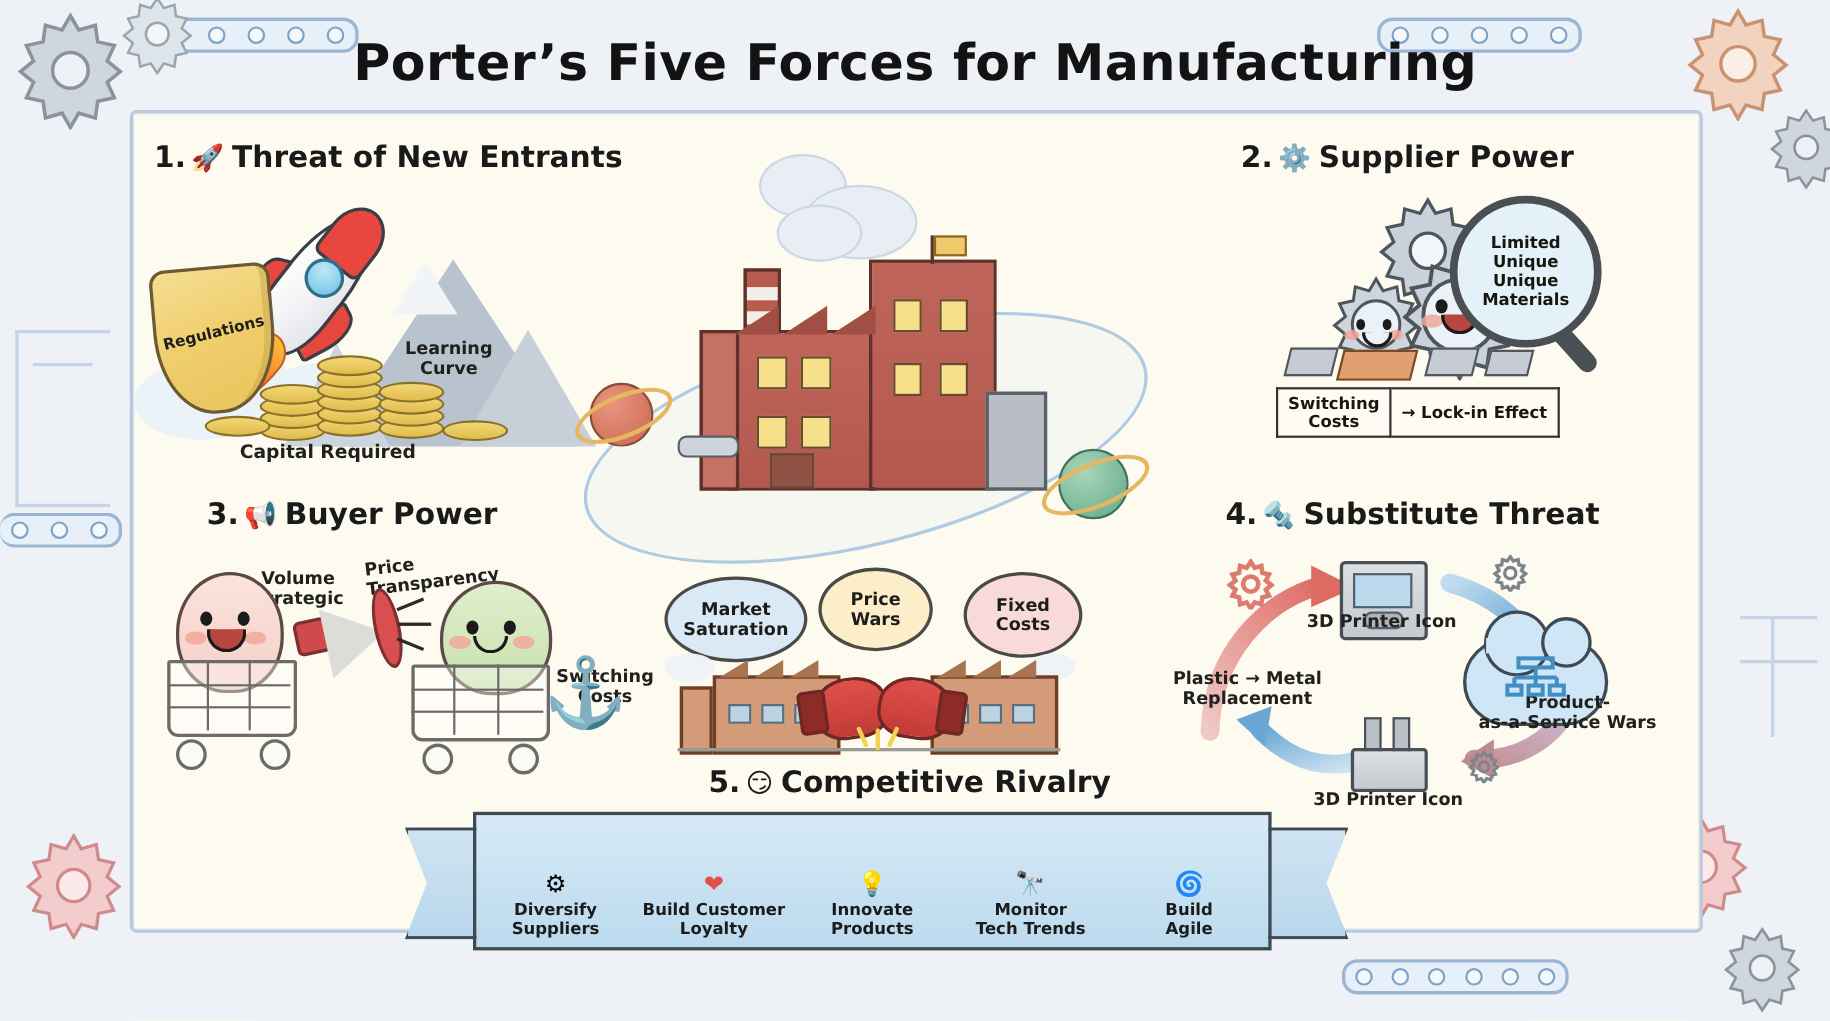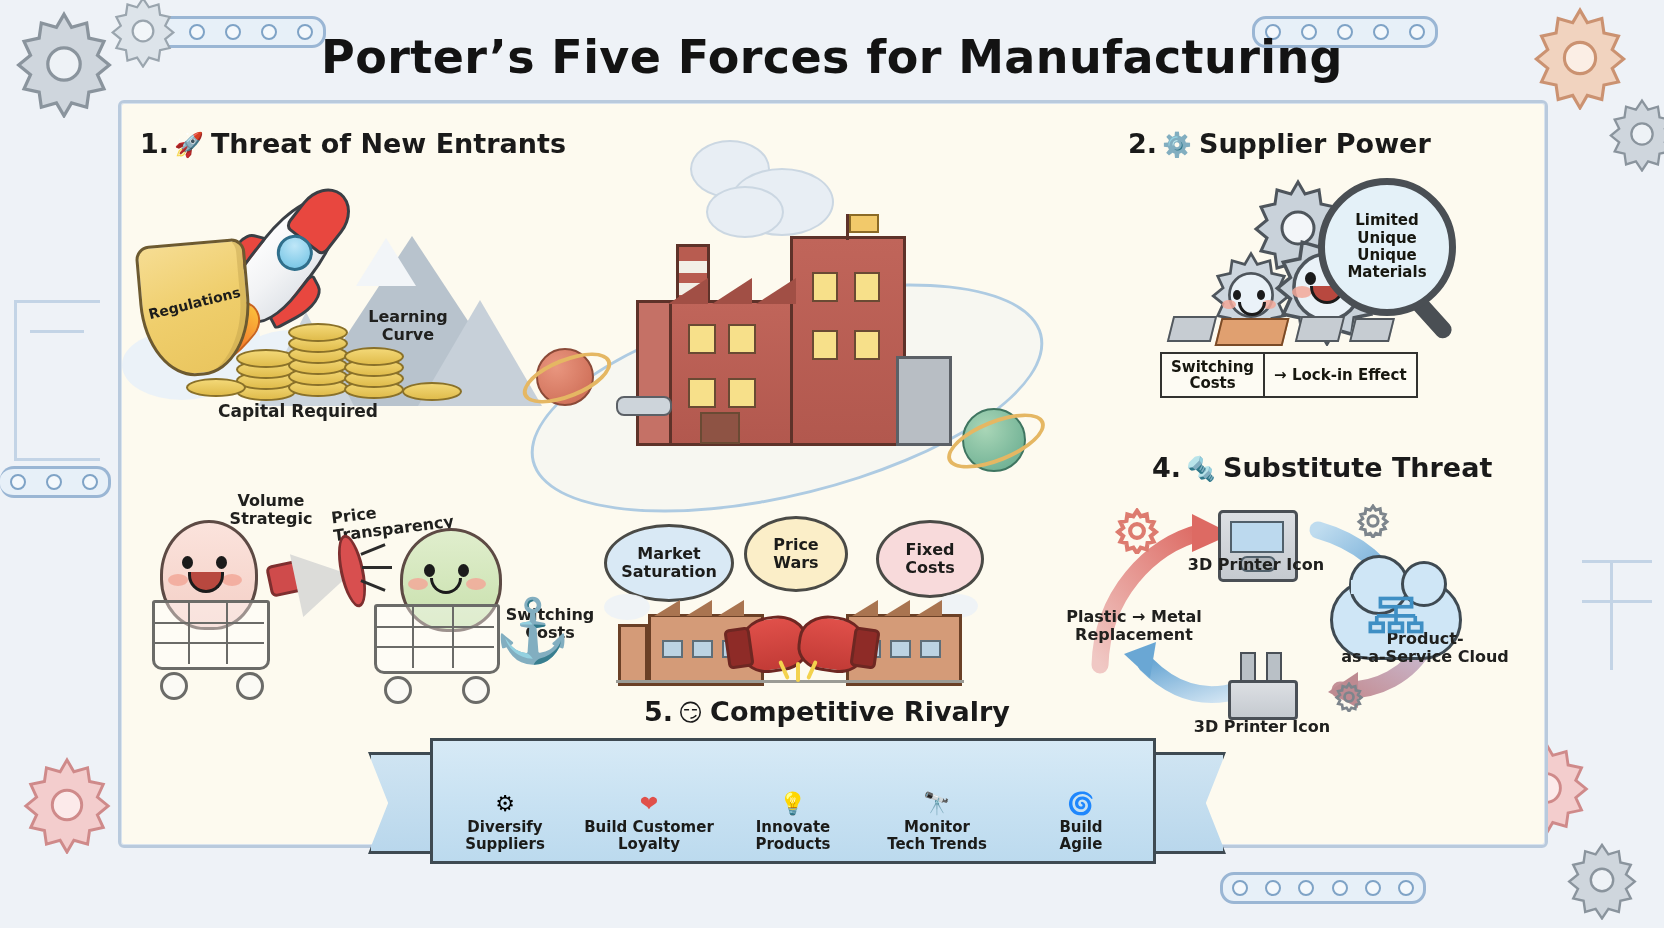--- a/index.html
+++ b/index.html
@@ -477,22 +477,25 @@
         <span>Costs</span>
       </td>
       <td class="right">
         <span>→</span>
         <span>Lock-in Effect</span>
       </td>
     </tr>
   </tbody>
     </table>
 
-
-  <div class="label" style="left:216px;top:492px;width:110px;text-align:center;">
+  <div class="heading" style="left:188px;top:452px;">
+    <span class="num">3.</span><span class="emo">📢</span><span>Buyer Power</span>
+  </div>
+
+  <div class="label" style="left:216px;top:517px;width:110px;text-align:center;">
     <span>Volume</span><br>
     <span>Strategic</span>
   </div>
   <div class="label" style="left:332px;top:502px;width:122px;transform:rotate(-7deg);text-align:left;">
     <span>Price</span><br>
     <span>Transparency</span>
   </div>
   <div class="label" style="left:500px;top:606px;width:100px;">
     <span>Switching</span><br>
     <span>Costs</span>
@@ -527,21 +530,21 @@
   <div class="mouth" style="left:430px;top:578px;width:26px;height:13px;"></div>
   <div class="cart" style="left:374px;top:604px;width:120px;height:64px;"></div>
   <div class="cartgrid" style="left:374px;top:626px;width:120px;height:2px;"></div>
   <div class="cartgrid" style="left:374px;top:646px;width:120px;height:2px;"></div>
   <div class="cartgrid" style="left:412px;top:604px;width:2px;height:64px;"></div>
   <div class="cartgrid" style="left:452px;top:604px;width:2px;height:64px;"></div>
   <div class="wheel" style="left:384px;top:676px;"></div>
   <div class="wheel" style="left:462px;top:676px;"></div>
   <div class="anchor" style="left:494px;top:600px;">⚓</div>
 
-  <div class="heading" style="left:1152px;top:452px;">
+  <div class="heading" style="left:1114px;top:452px;">
     <span class="num">4.</span><span class="emo">🔩</span><span>Substitute Threat</span>
   </div>
 
   <svg class="arrowimg" style="left:1060px;top:490px;" width="420" height="250" viewBox="0 0 420 250">
     <defs>
       <linearGradient id="gRed" x1="0" y1="1" x2="1" y2="0">
         <stop offset="0%" stop-color="#f0c8c4"></stop>
           <stop offset="100%" stop-color="#dd6a63"></stop>
       </linearGradient>
       <linearGradient id="gBlue" x1="0" y1="0" x2="1" y2="1">
@@ -610,21 +613,21 @@
         <rect x="18" y="6" width="34" height="9"></rect>
         <path d="M35 15 v10 M14 25 h42 M14 25 v8 M35 25 v8 M56 25 v8"></path>
         <rect x="7" y="33" width="14" height="9"></rect>
         <rect x="28" y="33" width="14" height="9"></rect>
         <rect x="49" y="33" width="14" height="9"></rect>
       </g>
     </svg>
   </div>
   <div class="label" style="left:1330px;top:630px;width:190px;">
     <span>Product-</span><br>
-    <span>as-a-Service Cloud</span>
+    <span>as-a-Service Wars</span>
   </div>
 
   <div class="label" style="left:1064px;top:608px;width:140px;">
     <span>Plastic → Metal</span><br>
     <span>Replacement</span>
   </div>
 
   <div style="position:absolute;left:1240px;top:652px;width:12px;height:30px;background:#b9c0c6;border:2px solid #4a5057;"></div>
   <div style="position:absolute;left:1266px;top:652px;width:12px;height:30px;background:#b9c0c6;border:2px solid #4a5057;"></div>
   <div style="position:absolute;left:1228px;top:680px;width:64px;height:34px;background:linear-gradient(180deg,#dcdfe3,#c5cad0);border:3px solid #4a5057;border-radius:4px;"></div>

